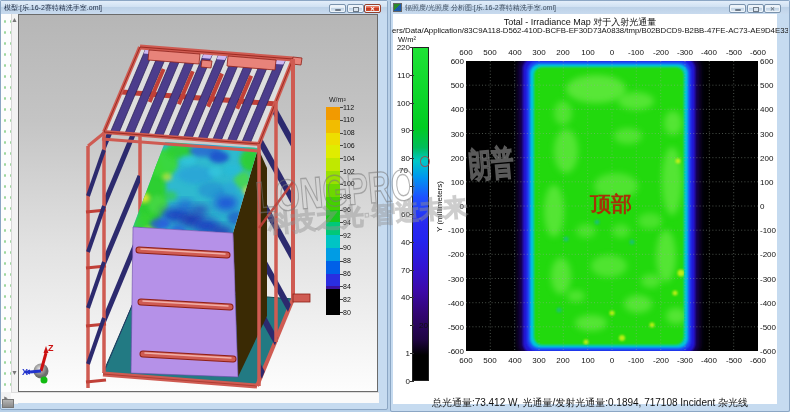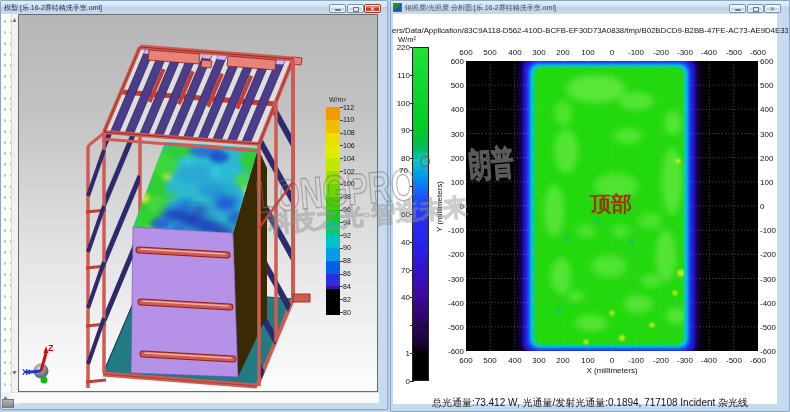--- a/index.html
+++ b/index.html
@@ -262,20 +262,21 @@
     </div>
 <div class="btn" style="left:747px">
       <i class="g-max"></i>
     </div>
 <div class="btn" style="left:764px">
       <i class="g-x" style="color:#6e7a88">✕</i>
     </div>
 
 <div style="position:absolute;left:393px;top:14px;width:384px;height:390px;background:#fff"></div>
 
+<div style="position:absolute;left:420px;top:16px;width:320px;text-align:center;font-size:9px;color:#111">Total - Irradiance Map 对于入射光通量</div>
 <div style="position:absolute;left:392px;top:26px;width:396px;font-size:7.8px;color:#111;white-space:nowrap;overflow:hidden">ers/Data/Application/83C9A118-D562-410D-BCFB-EF30D73A0838/tmp/B02BDCD9-B2BB-47FE-AC73-AE9D4E33...</div>
 <div style="position:absolute;left:398px;top:35px;font-size:7.5px;color:#111">W/m²</div>
 
 <div style="position:absolute;left:412px;top:47px;width:17px;height:334px;border:1px solid #222;background:linear-gradient(#1fe336 0%,#00cc22 24%,#00bc5a 30%,#00c8c8 34%,#0096f0 39%,#1e50ff 45%,#2828f0 53%,#2424ee 58%,#3214d2 66%,#3c0aaa 73%,#320672 80%,#1e0440 88%,#000 92.5%,#000 100%)"></div>
 <div class="tk" style="left:392px;top:43px;width:18px;text-align:right">220</div>
 <div style="position:absolute;left:410px;top:47px;width:4px;height:1px;background:#333"></div>
 <div class="tk" style="left:392px;top:71px;width:18px;text-align:right">110</div>
 <div style="position:absolute;left:410px;top:75px;width:4px;height:1px;background:#333"></div>
 <div class="tk" style="left:392px;top:99px;width:18px;text-align:right">100</div>
 <div style="position:absolute;left:410px;top:103px;width:4px;height:1px;background:#333"></div>
@@ -427,20 +428,19 @@
 <div class="tk" style="left:760px;top:154px;width:26px;text-align:left">200</div>
 <div class="tk" style="left:760px;top:178px;width:26px;text-align:left">100</div>
 <div class="tk" style="left:760px;top:202px;width:26px;text-align:left">0</div>
 <div class="tk" style="left:760px;top:226px;width:26px;text-align:left">-100</div>
 <div class="tk" style="left:760px;top:250px;width:26px;text-align:left">-200</div>
 <div class="tk" style="left:760px;top:275px;width:26px;text-align:left">-300</div>
 <div class="tk" style="left:760px;top:299px;width:26px;text-align:left">-400</div>
 <div class="tk" style="left:760px;top:323px;width:26px;text-align:left">-500</div>
 <div class="tk" style="left:760px;top:347px;width:26px;text-align:left">-600</div>
 
-<div style="position:absolute;left:466px;top:366px;width:292px;text-align:center;font-size:8px;color:#111">X (millimeters)</div>
 <div style="position:absolute;left:420px;top:396px;width:340px;text-align:center;font-size:10px;color:#111">总光通量:73.412 W, 光通量/发射光通量:0.1894, 717108 Incident 杂光线</div>
 
 <div style="position:absolute;left:256px;top:176px;font-size:44px;font-weight:bold;line-height:44px;color:transparent;-webkit-text-stroke:1.4px rgba(120,120,120,0.55);transform:rotate(-5deg) scaleX(0.72);transform-origin:left center;white-space:nowrap">LONGPRO</div>
 <div style="position:absolute;left:420px;top:156px;width:10px;height:11px;border:1.5px solid rgba(195,45,45,0.7);border-radius:50%"></div>
 <div style="position:absolute;left:469px;top:148px;font-size:33px;font-weight:bold;line-height:36px;color:transparent;-webkit-text-stroke:1.3px rgba(150,150,150,0.6);transform:rotate(-5deg) scaleX(0.68);transform-origin:left center;white-space:nowrap">朗普</div>
 <div style="position:absolute;left:268px;top:211px;font-size:24px;font-weight:bold;line-height:26px;color:transparent;-webkit-text-stroke:1.1px rgba(145,145,145,0.45);transform:rotate(-5deg);transform-origin:left center;white-space:nowrap">科技之光·智造未来</div>
 
 </div>
 </body></html>

